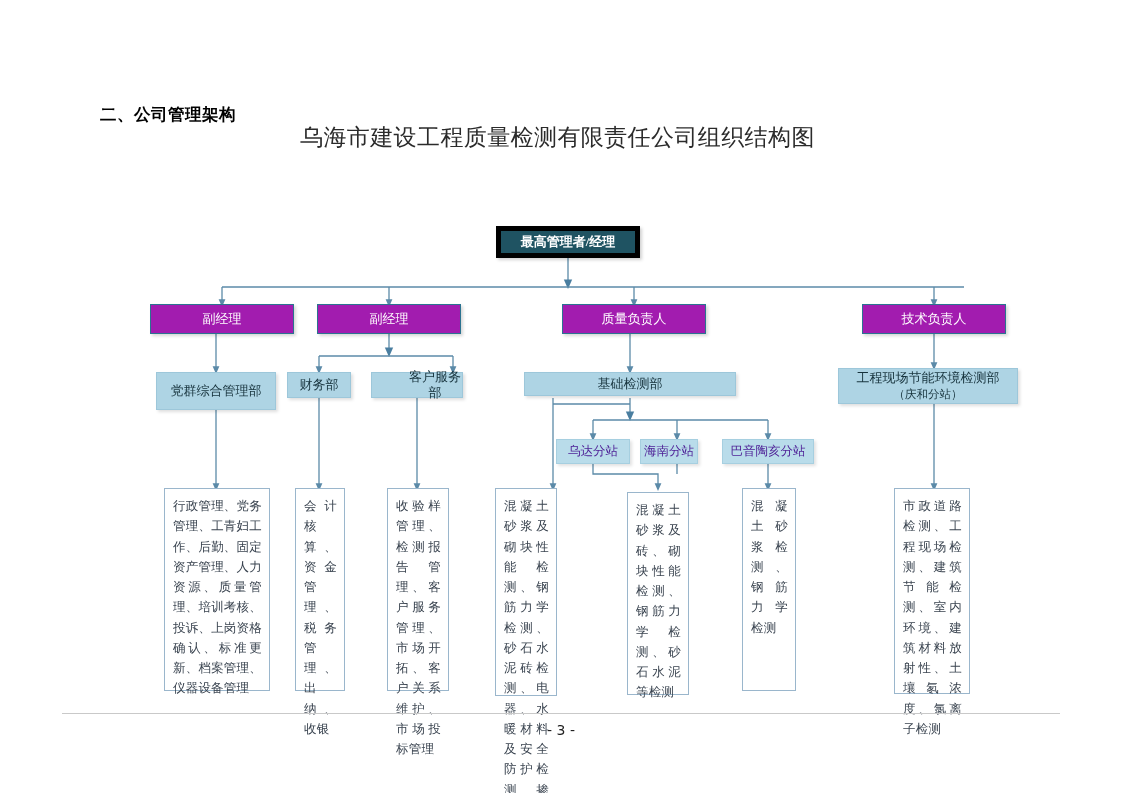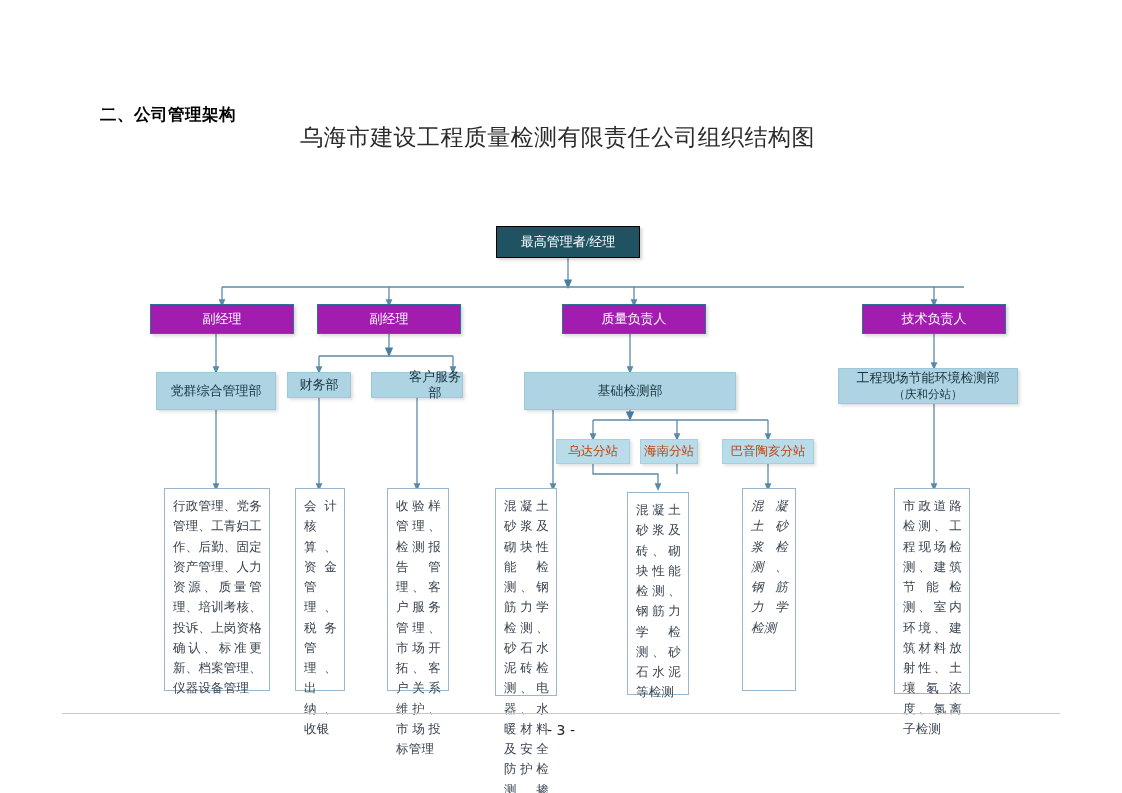--- a/index.html
+++ b/index.html
@@ -66,24 +66,24 @@
     align-items: center;
     justify-content: center;
     text-align: center;
     font-family: "Liberation Serif", "DejaVu Serif", serif;
     line-height: 1.25;
   }
 
   
   .lvl-top {
     background: #1f5362;
-    border: 1px solid #000000;
+    border: 5px solid #000000;
     color: #ffffff;
     font-size: 13px;
-    font-weight: normal;
+    font-weight: bold;
     box-shadow: 2px 2px 3px rgba(0,0,0,0.18);
   }
 
   
   .lvl-mgr {
     background: #a21caf;
     border: 1px solid #2b7390;
     color: #ffffff;
     font-size: 13px;
     box-shadow: 2px 2px 3px rgba(0,0,0,0.16);
@@ -102,21 +102,21 @@
     line-height: 1.35;
   }
   .lvl-dept .sub {
     font-size: 11.5px;
   }
 
   
   .lvl-station {
     background: #b9dcea;
     border: 1px solid #a6cfe0;
-    color: #c2410c;
+    color: #4c1d95;
     font-size: 12.5px;
     box-shadow: 2px 2px 3px rgba(0,0,0,0.12);
   }
 
   
   .lvl-detail {
     background: #ffffff;
     border: 1px solid #9ab6cc;
     color: #3a4450;
     font-size: 12.5px;
@@ -220,21 +220,21 @@
     <div class="node lvl-mgr" style="left:562px; top:304px; width:144px; height:30px;">质量负责人</div>
 
     <div class="node lvl-mgr" style="left:862px; top:304px; width:144px; height:30px;">技术负责人</div>
 
     <div class="node lvl-dept" style="left:156px; top:372px; width:120px; height:38px;">党群综合管理部</div>
 
     <div class="node lvl-dept" style="left:287px; top:372px; width:64px; height:26px;">财务部</div>
 
     <div class="node lvl-dept" style="left:371px; top:372px; width:92px; height:26px;padding-left:36px;">客户服务部</div>
 
-    <div class="node lvl-dept" style="left:524px; top:372px; width:212px; height:38px;">基础检测部</div>
+    <div class="node lvl-dept" style="left:524px; top:372px; width:212px; height:24px;">基础检测部</div>
 
     <div class="node lvl-dept two-line" style="left:838px; top:368px; width:180px; height:36px;">
       <span>工程现场节能环境检测部</span>
       <span class="sub">（庆和分站）</span>
     </div>
 
     <div class="node lvl-station" style="left:556px; top:439px; width:74px; height:25px;">乌达分站</div>
 
     <div class="node lvl-station" style="left:640px; top:439px; width:58px; height:25px;">海南分站</div>
 
@@ -243,21 +243,21 @@
     <div class="node lvl-detail" style="left:164px; top:488px; width:106px; height:203px;">行政管理、党务管理、工青妇工作、后勤、固定资产管理、人力资源、质量管理、培训考核、投诉、上岗资格确认、标准更新、档案管理、仪器设备管理</div>
 
     <div class="node lvl-detail" style="left:295px; top:488px; width:50px; height:203px;">会计核算、资金管理、税务管理、出纳、收银</div>
 
     <div class="node lvl-detail" style="left:387px; top:488px; width:62px; height:203px;">收验样管理、检测报告管理、客户服务管理、市场开拓、客户关系维护、市场投标管理</div>
 
     <div class="node lvl-detail" style="left:495px; top:488px; width:62px; height:208px;">混凝土砂浆及砌块性能检测、钢筋力学检测、砂石水泥砖检测、电器、水暖材料及安全防护检测、掺和料检测</div>
 
     <div class="node lvl-detail" style="left:627px; top:492px; width:62px; height:203px;">混凝土砂浆及砖、砌块性能检测、钢筋力学检测、砂石水泥等检测</div>
 
-    <div class="node lvl-detail" style="left:742px; top:488px; width:54px; height:203px;font-style:italic;">混凝土砂浆检测、钢筋力学检测</div>
+    <div class="node lvl-detail" style="left:742px; top:488px; width:54px; height:203px;">混凝土砂浆检测、钢筋力学检测</div>
 
     <div class="node lvl-detail" style="left:894px; top:488px; width:76px; height:206px;">市政道路检测、工程现场检测、建筑节能检测、室内环境、建筑材料放射性、土壤氡浓度、氯离子检测</div>
 
   </div>
 
   <div class="footer-rule"></div>
   <div class="footer-page">- 3 -</div>
 
 </div>
 

